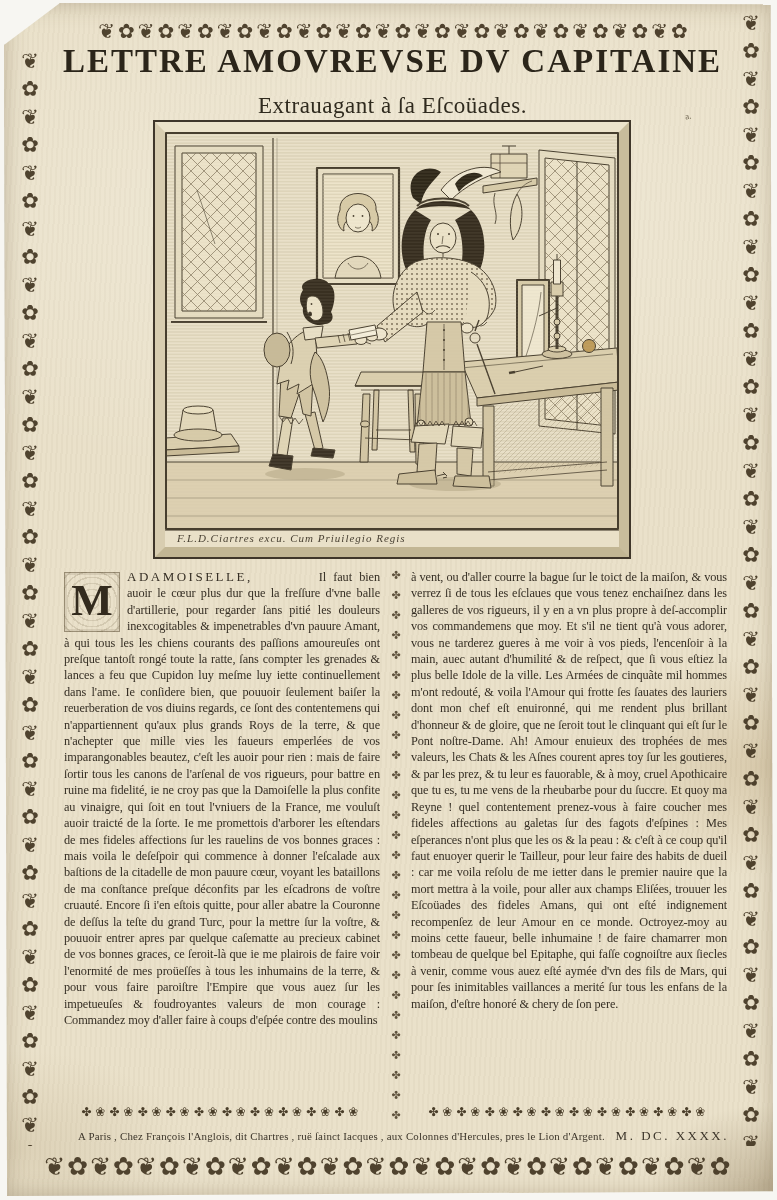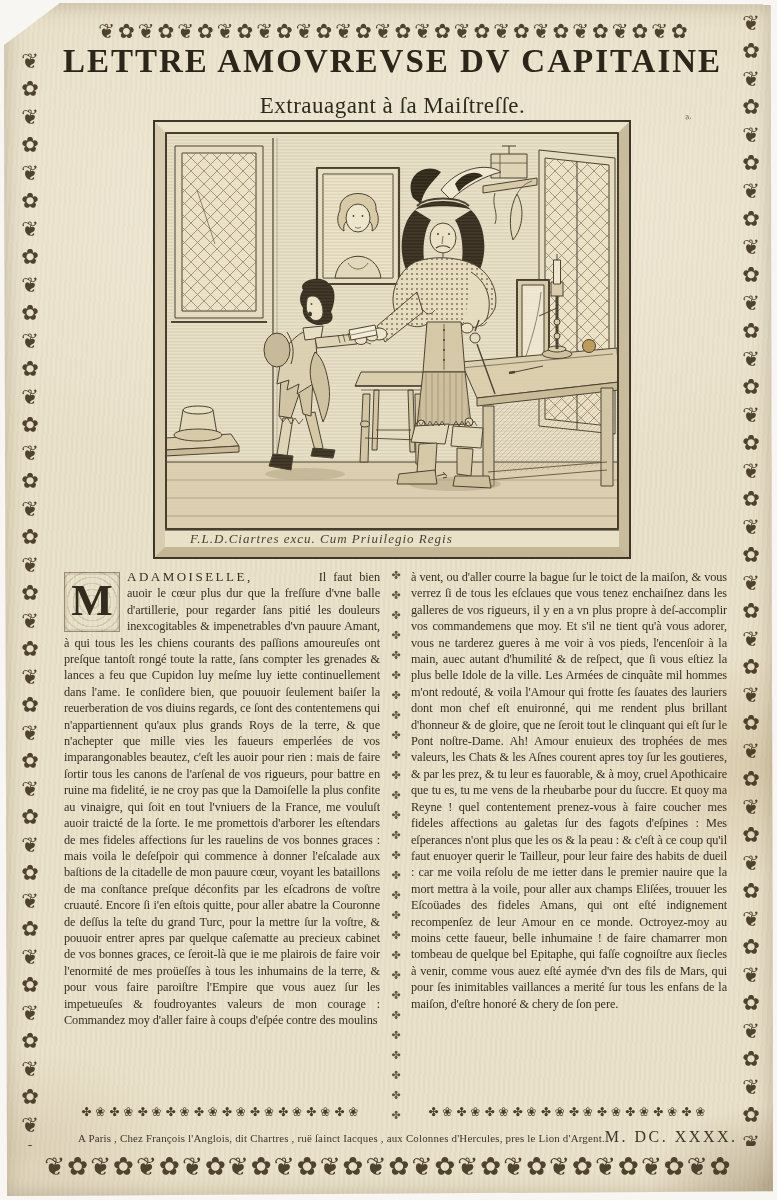--- a/index.html
+++ b/index.html
@@ -44,22 +44,22 @@
   }
   
   .plate{position:absolute;left:149px;top:117px;width:478px;margin:0;}
   .plate-outer{border:2px solid #3f362a;background:#d8cdb0;}
   .plate-frame{
     border:10px solid;border-color:#ece3cb #c8bc9c #c2b694 #d8cdb0;
     background:#e9e0c8;
   }
   .plate-art{display:block;width:454px;height:398px;}
   .plate-caption{
-    height:16px;line-height:15px;padding-left:25px;
-    font-style:italic;font-size:13px;color:#4a4234;
+    height:16px;line-height:15px;padding-left:12px;
+    font-style:italic;font-size:11px;color:#4a4234;
     border-top:1px solid rgba(70,61,46,.55);
     letter-spacing:1px;
   }
   
   .text-area{
     position:absolute;left:60px;right:46px;top:566px;height:550px;
     display:flex;justify-content:space-between;
   }
   .col{width:316px;height:100%;display:flex;flex-direction:column;overflow:hidden;}
   .body-text{
@@ -84,36 +84,36 @@
     font-family:"DejaVu Sans",sans-serif;font-size:11px;line-height:30px;
     letter-spacing:7px;color:#50432e;opacity:.9;
   }
   
   .imprint{
     position:absolute;left:62px;right:44px;top:1125px;
     display:flex;justify-content:space-between;align-items:baseline;
     color:#3c352a;
   }
   .imprint-address{font-size:10.9px;letter-spacing:.2px;padding-left:12px;white-space:nowrap;}
-  .imprint-date{font-size:16px;letter-spacing:2.5px;white-space:nowrap;}
+  .imprint-date{font-size:13px;letter-spacing:2.5px;white-space:nowrap;}
 </style>
 </head>
 <body>
 
 <div class="sheet">
 
   <div class="band band-top">❦✿❦✿❦✿❦✿❦✿❦✿❦✿❦✿❦✿❦✿❦✿❦✿❦✿❦✿❦✿</div>
   <div class="band band-bottom">❦✿❦✿❦✿❦✿❦✿❦✿❦✿❦✿❦✿❦✿❦✿❦✿❦✿❦✿❦✿</div>
   <div class="band band-left vert">❦✿❦✿❦✿❦✿❦✿❦✿❦✿❦✿❦✿❦✿❦✿❦✿❦✿❦✿❦✿❦✿❦✿❦✿❦✿❦✿❦✿❦✿</div>
   <div class="band band-right vert">❦✿❦✿❦✿❦✿❦✿❦✿❦✿❦✿❦✿❦✿❦✿❦✿❦✿❦✿❦✿❦✿❦✿❦✿❦✿❦✿❦✿❦✿</div>
 
   <div class="corner-mark">a.</div>
 
   <h1 class="title">LETTRE AMOVREVSE DV CAPITAINE</h1>
-  <h2 class="subtitle">Extrauagant à ſa Maiſtreſſe.</h2>
+  <h2 class="subtitle">Extrauagant à ſa Eſcoüades.</h2>
 
   <figure class="plate">
     <div class="plate-outer">
       <div class="plate-frame">
         <svg class="plate-art" viewBox="0 0 454 398" xmlns="http://www.w3.org/2000/svg">
           <defs>
             <pattern id="ph" width="4" height="3.2" patternUnits="userSpaceOnUse">
               <path d="M0 1.6 H4" stroke="#c6ba9d" stroke-width="0.7"></path>
             </pattern>
             <pattern id="pd" width="5" height="5" patternUnits="userSpaceOnUse">

